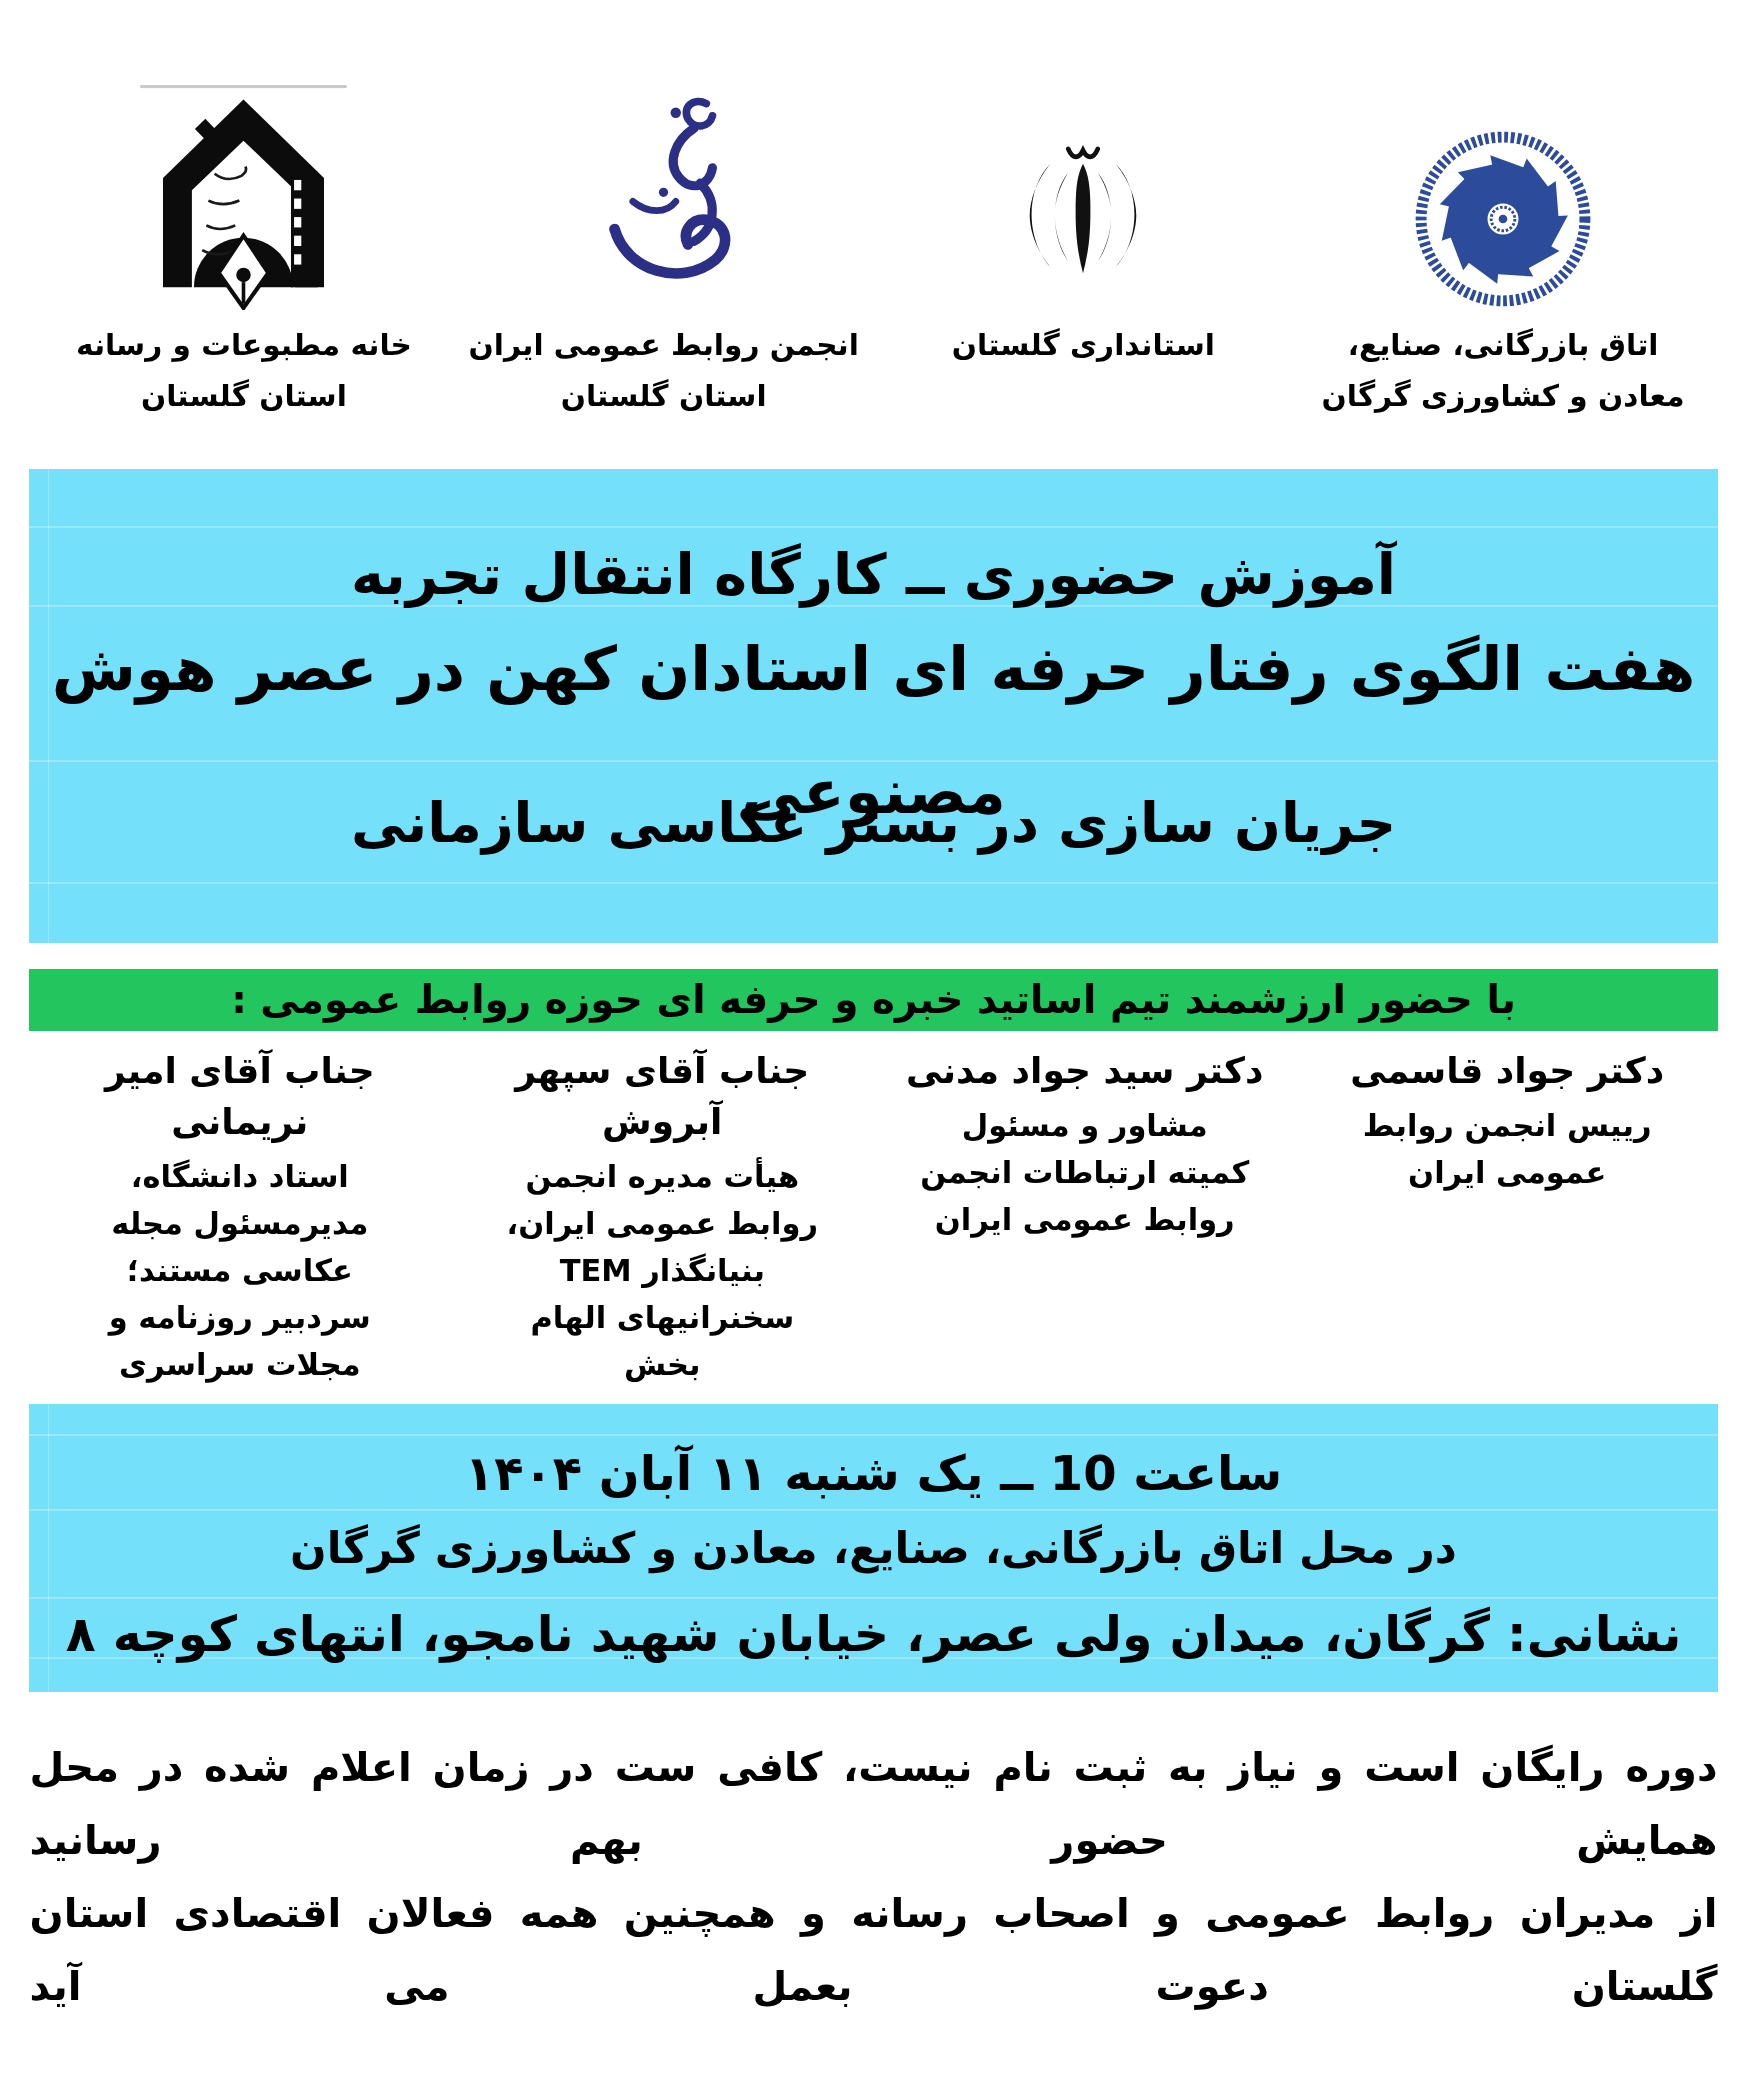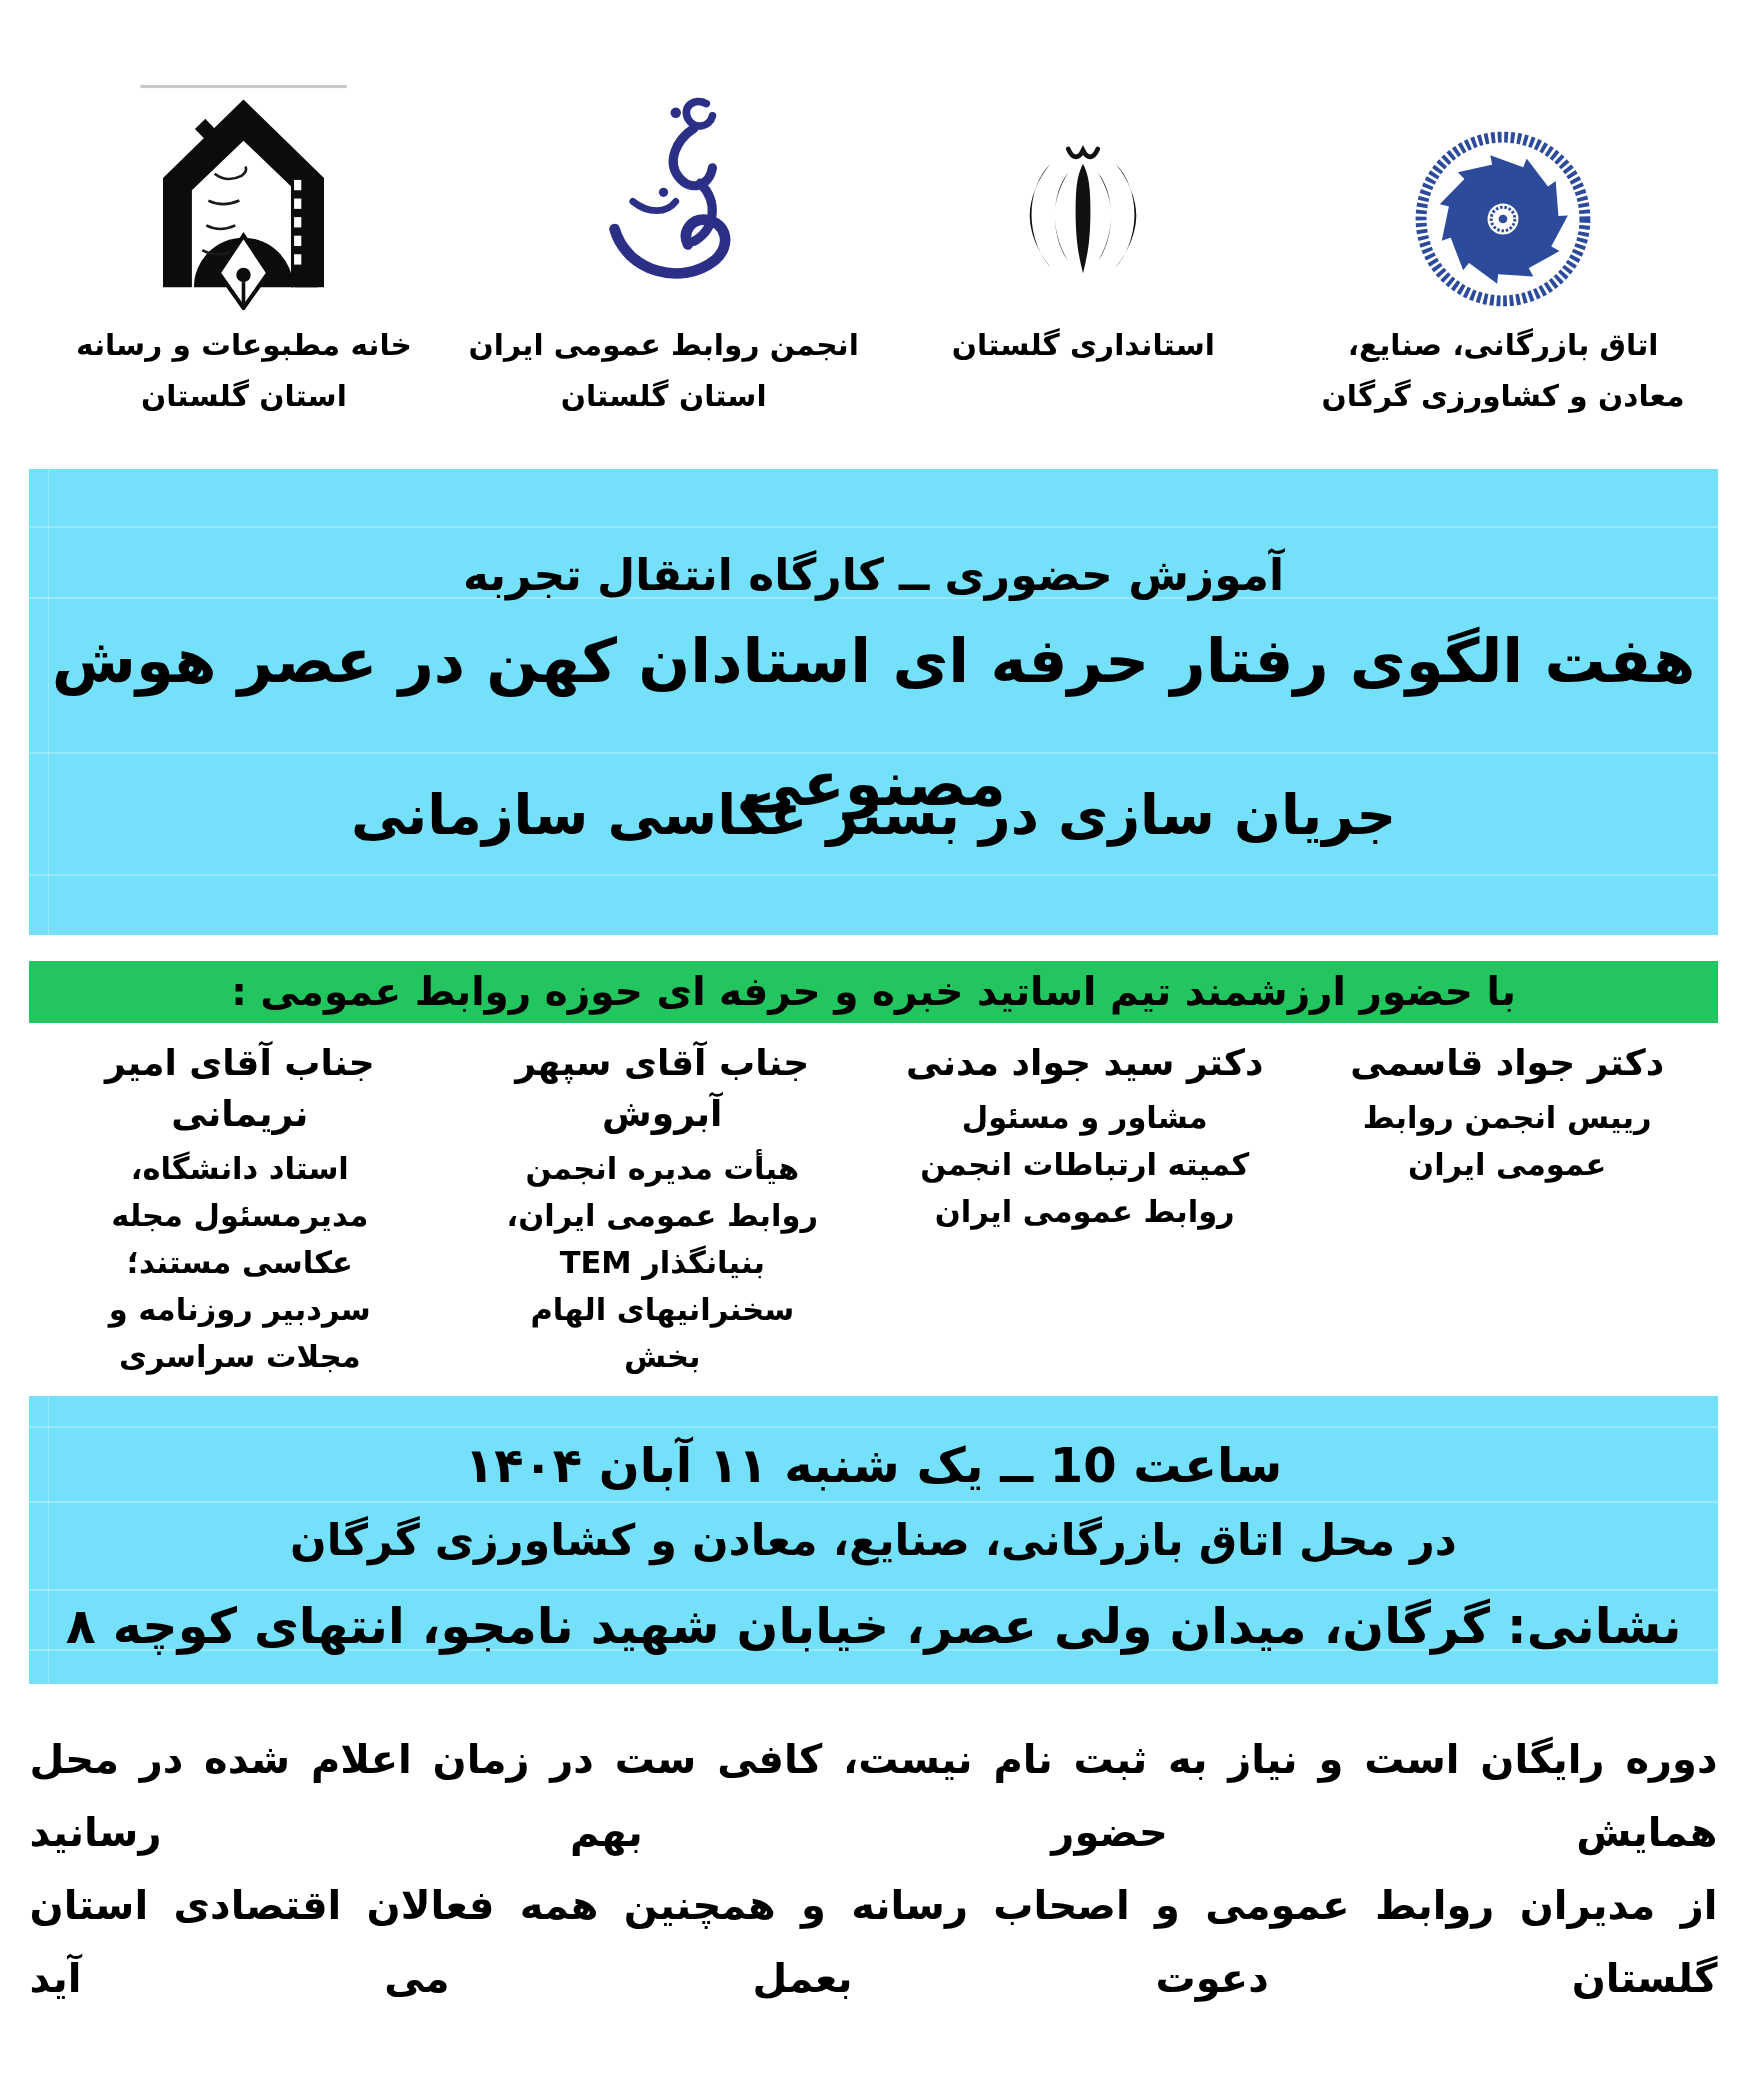--- a/index.html
+++ b/index.html
@@ -45,21 +45,21 @@
   .banner .sep { border-top: 2px solid rgba(255,255,255,0.28); }
   .banner::after {
     content: "";
     position: absolute;
     top: 0; bottom: 0;
     left: 19.7px;
     border-left: 1px solid rgba(255,255,255,0.25);
   }
   .banner1 { margin-top: 47px; }
   .b1-r0 { height: 57px; }
-  .b1-r1 { height: 71px;  line-height: 93px;  font-size: 44px; }
+  .b1-r1 { height: 79px;  line-height: 93px;  font-size: 56px; }
   .b1-r2 { height: 155px; line-height: 123px; font-size: 61px; }
   .b1-r3 { height: 122px; line-height: 122px; font-size: 55px; }
   .b1-r4 { height: 61px; }
 
   
   .gray-bar {
     background: #22c55e;
     margin: 26.6px 28.6px 0 28.6px;
     height: 62px;
     line-height: 62px;

